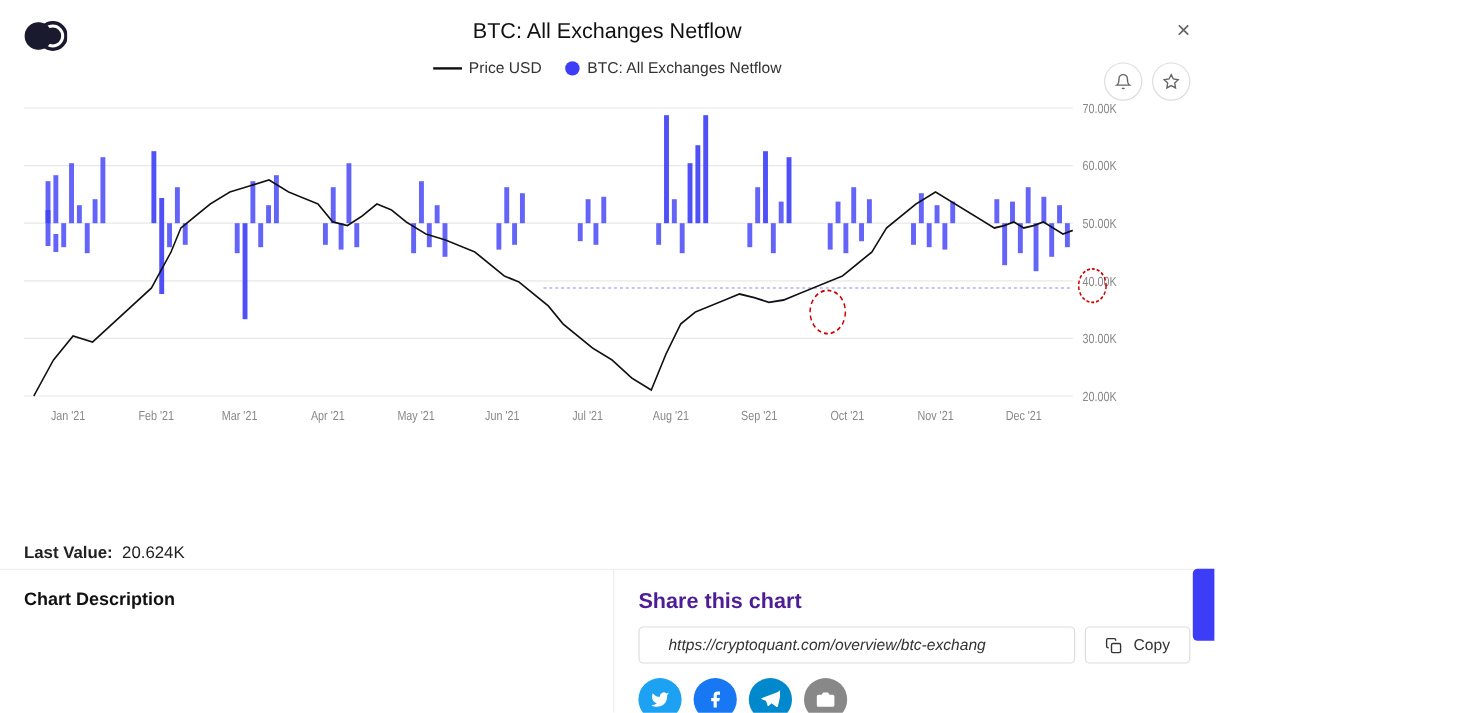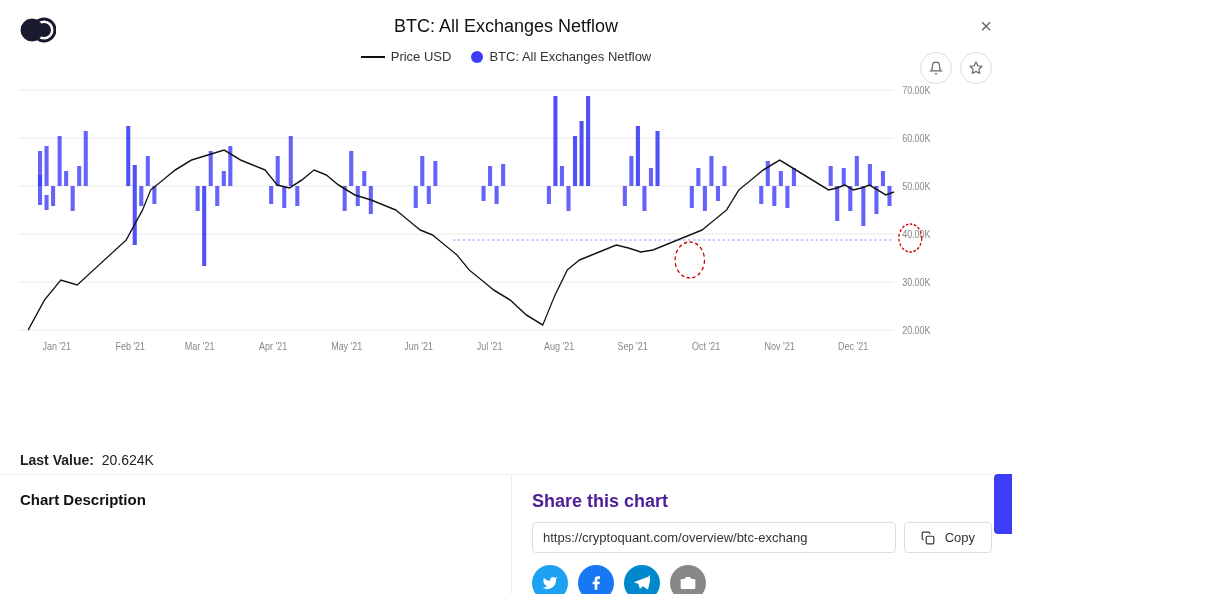--- a/index.html
+++ b/index.html
@@ -188,24 +188,25 @@
     .share-url-row {
       display: flex;
       align-items: center;
       gap: 8px;
       margin-bottom: 12px;
     }
     .share-url-input {
       flex: 1;
       border: 1px solid #ddd;
       border-radius: 4px;
-      padding: 7px 10px;
+      padding: 7px 24px;
       font-size: 13px;
       color: #333;
       background: #fff;
+      font-style: italic;
     }
     .copy-btn {
       display: flex;
       align-items: center;
       gap: 10px;
       padding: 7px 16px;
       border: 1px solid #ddd;
       border-radius: 4px;
       background: #fff;
       cursor: pointer;

